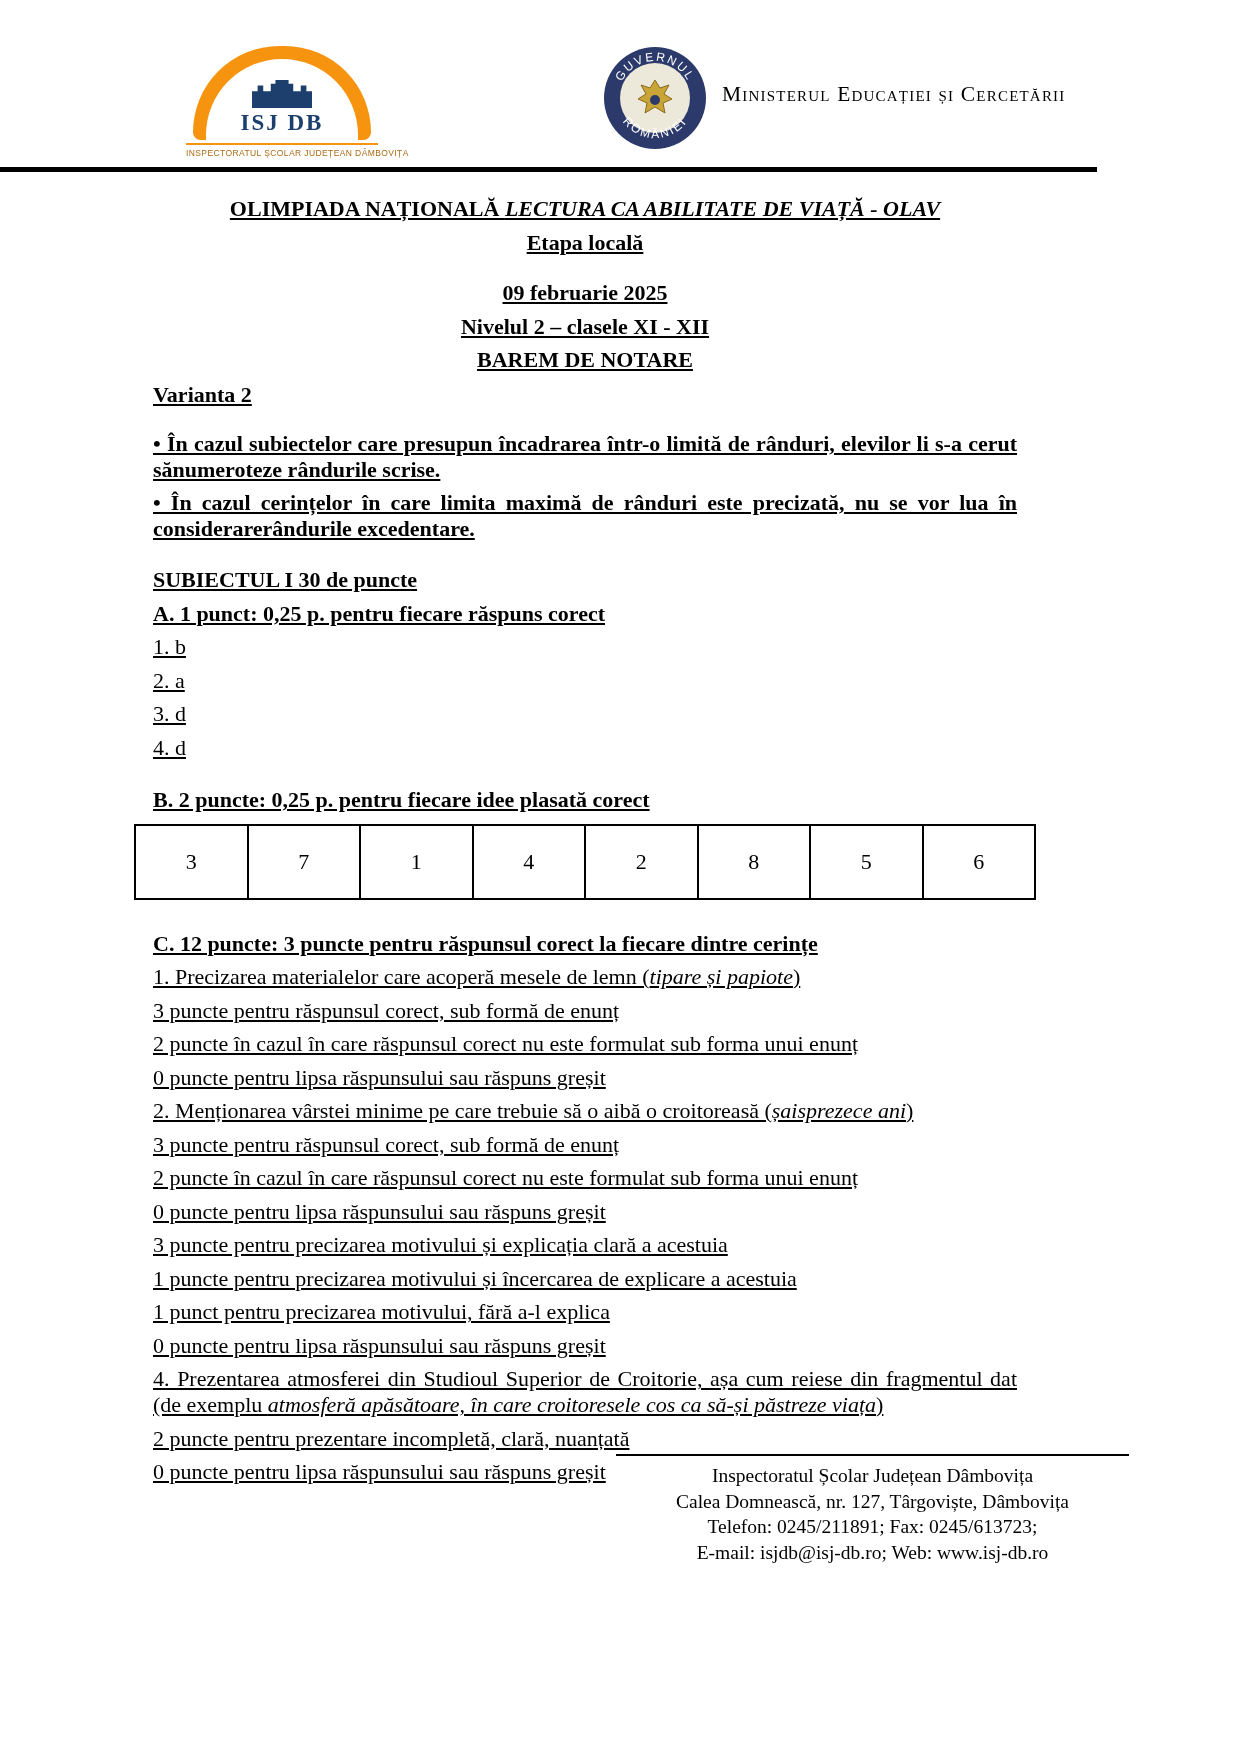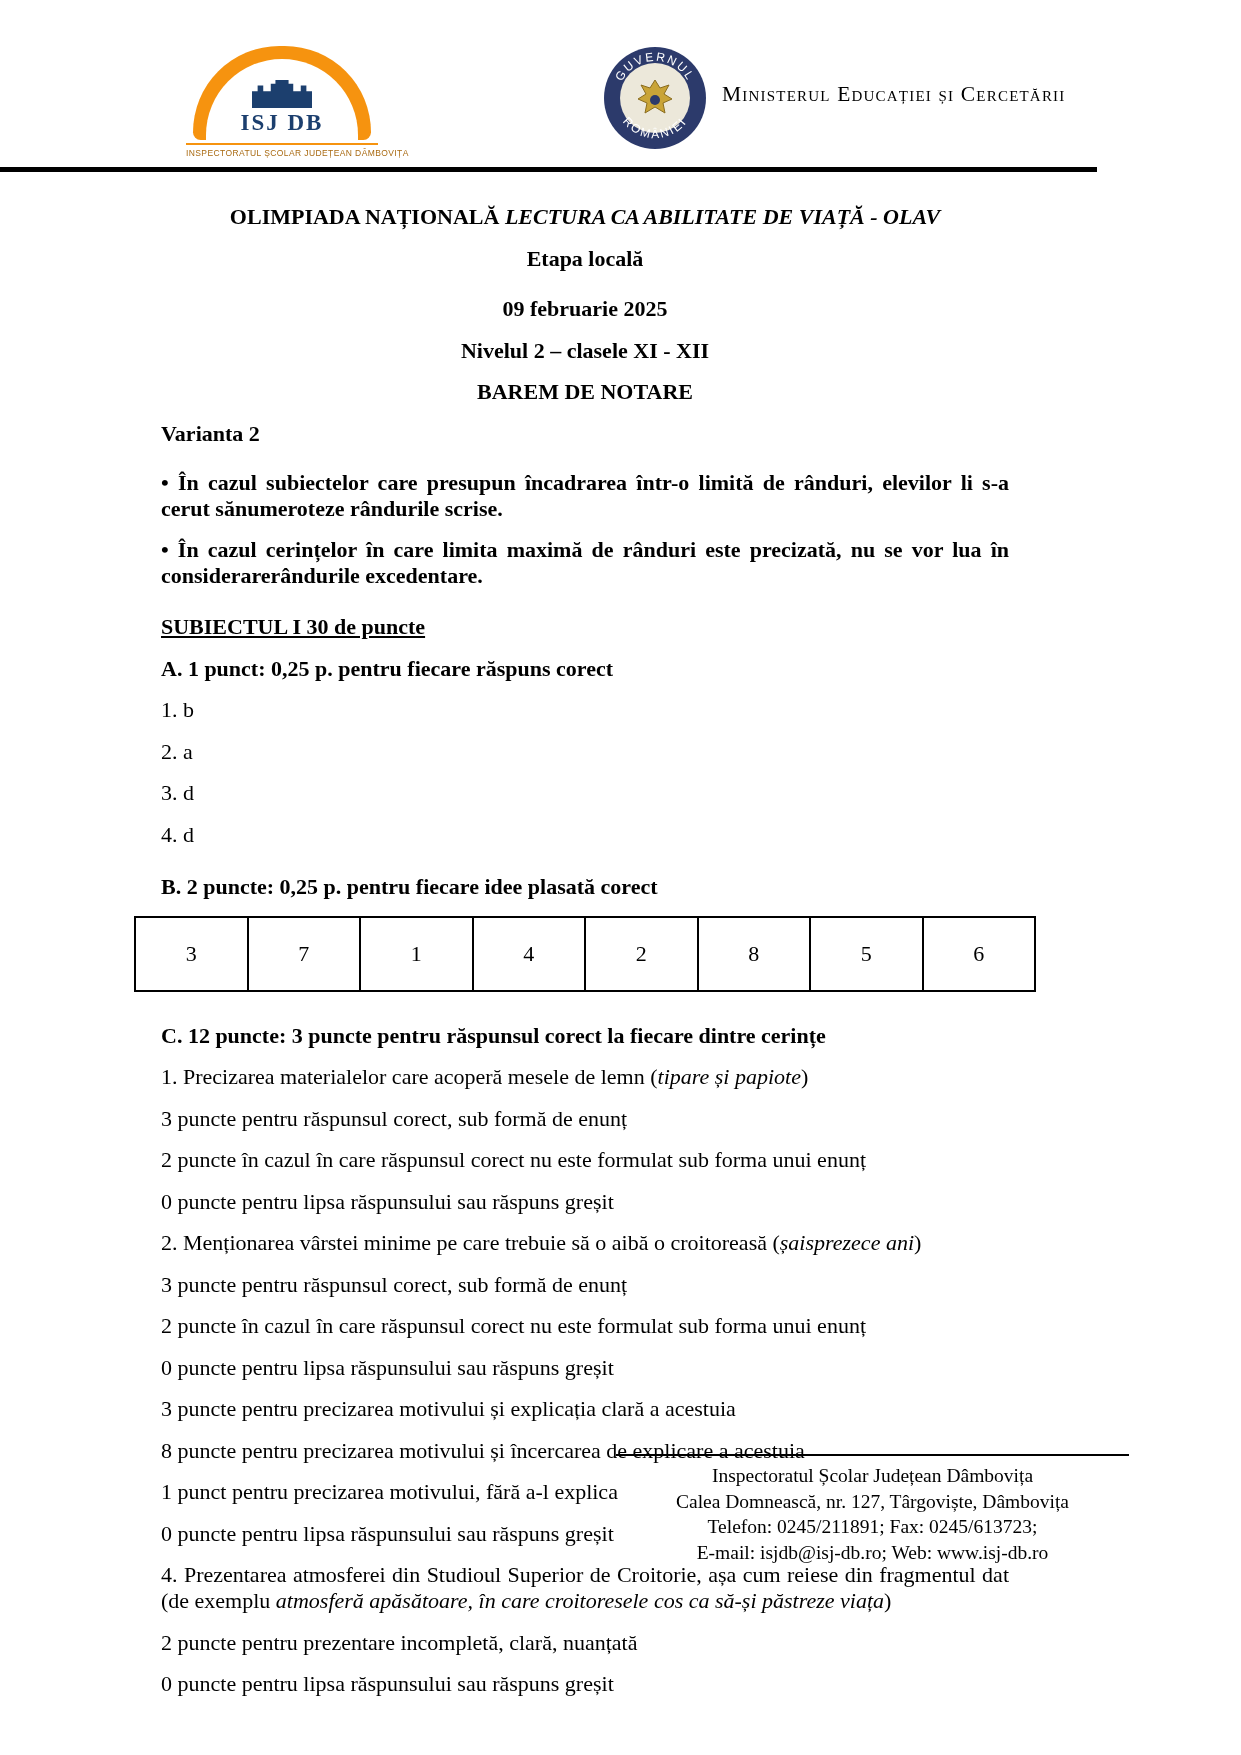--- a/index.html
+++ b/index.html
@@ -35,21 +35,21 @@
   .logo-gov { position: absolute; left: 601px; top: 44px; width: 108px; height: 108px; }
   .ministry {
     position: absolute; left: 722px; top: 82px;
     font-variant: small-caps; letter-spacing: 1.2px; color: #000000; font-size: 21.5px;
     white-space: nowrap;
   }
   .rule-top { position: absolute; left: 0; top: 167px; width: 1097px; height: 5px; background: #000; }
 
   
   .content { position: absolute; left: 145px; top: 188px; width: 880px; font-size: 22px; line-height: 1.16; }
-  .content p { margin: 16px; }
+  .content p { margin: 8px; text-decoration: underline; }
   .tc { text-align: center; font-weight: bold; }
   .gap-above { margin-top: 25px !important; }
   .variant { text-align: left; font-weight: bold; margin-top: 9px !important; }
   em { font-style: italic; }
 
   .notes { margin-top: 24px; }
   .notes p { font-weight: bold; text-align: justify; }
 
   .subject-heading { margin-top: 26px !important; font-weight: bold; text-decoration: underline; }
   .a-heading { font-weight: bold; }
@@ -163,21 +163,21 @@
     <div class="c-lines">
       <p><span>1. Precizarea materialelor care acoperă mesele de lemn (</span><em>tipare și papiote</em><span>)</span></p>
       <p><span>3 puncte pentru răspunsul corect, sub formă de enunț</span></p>
       <p><span>2 puncte în cazul în care răspunsul corect nu este formulat sub forma unui enunț</span></p>
       <p><span>0 puncte pentru lipsa răspunsului sau răspuns greșit</span></p>
       <p><span>2. Menționarea vârstei minime pe care trebuie să o aibă o croitoreasă (</span><em>șaisprezece ani</em><span>)</span></p>
       <p><span>3 puncte pentru răspunsul corect, sub formă de enunț</span></p>
       <p><span>2 puncte în cazul în care răspunsul corect nu este formulat sub forma unui enunț</span></p>
       <p><span>0 puncte pentru lipsa răspunsului sau răspuns greșit</span></p>
       <p><span>3 puncte pentru precizarea motivului și explicația clară a acestuia</span></p>
-      <p><span>8 puncte pentru precizarea motivului și încercarea de explicare a acestuia</span></p>
+      <p><span>1 puncte pentru precizarea motivului și încercarea de explicare a acestuia</span></p>
       <p><span>1 punct pentru precizarea motivului, fără a-l explica</span></p>
       <p><span>0 puncte pentru lipsa răspunsului sau răspuns greșit</span></p>
       <p><span>4. Prezentarea atmosferei din  Studioul Superior de Croitorie, așa cum reiese din fragmentul dat (de exemplu </span><em>atmosferă apăsătoare, în care croitoresele cos ca să-și păstreze viața</em><span>)</span></p>
       <p><span>2 puncte pentru prezentare incompletă, clară, nuanțată</span></p>
       <p><span>0 puncte pentru lipsa răspunsului sau răspuns greșit</span></p>
     </div>
   </div>
 
   <div class="footer">
     <div>Inspectoratul Școlar Județean Dâmbovița</div>

